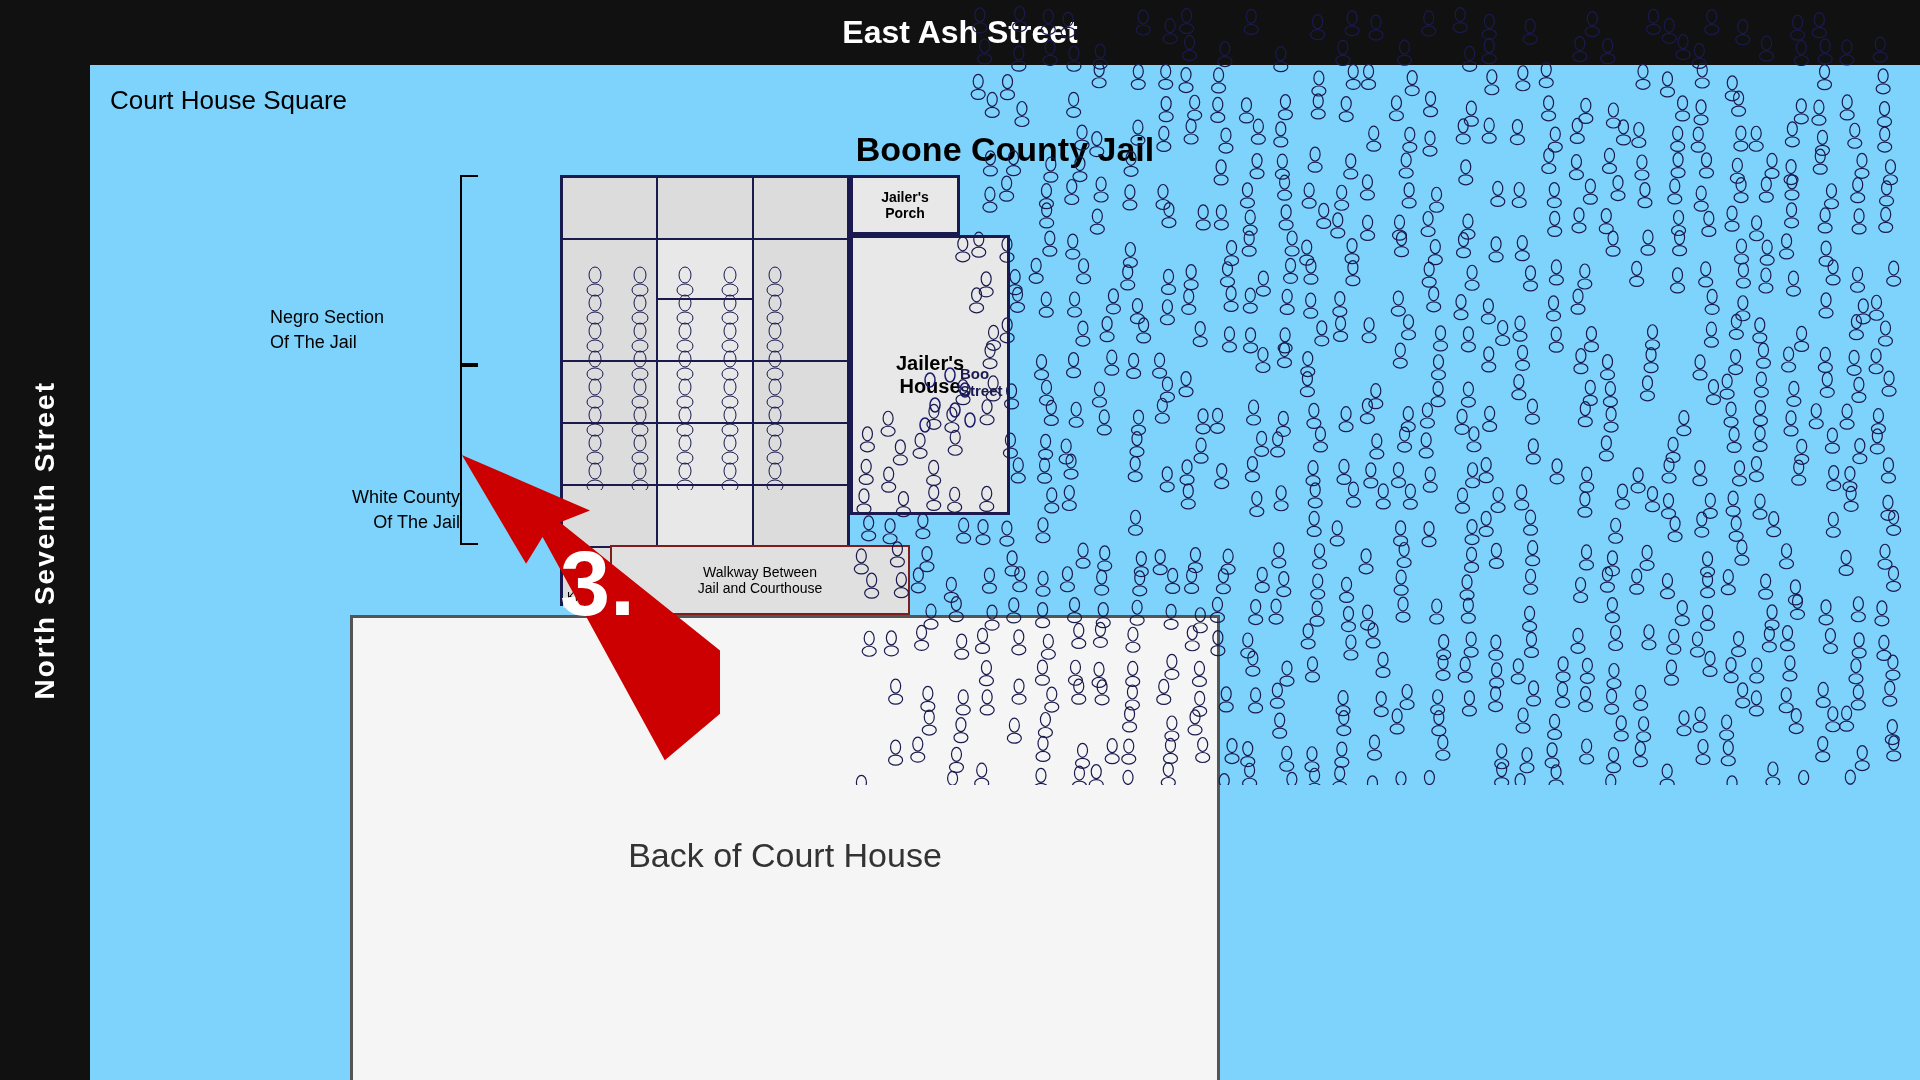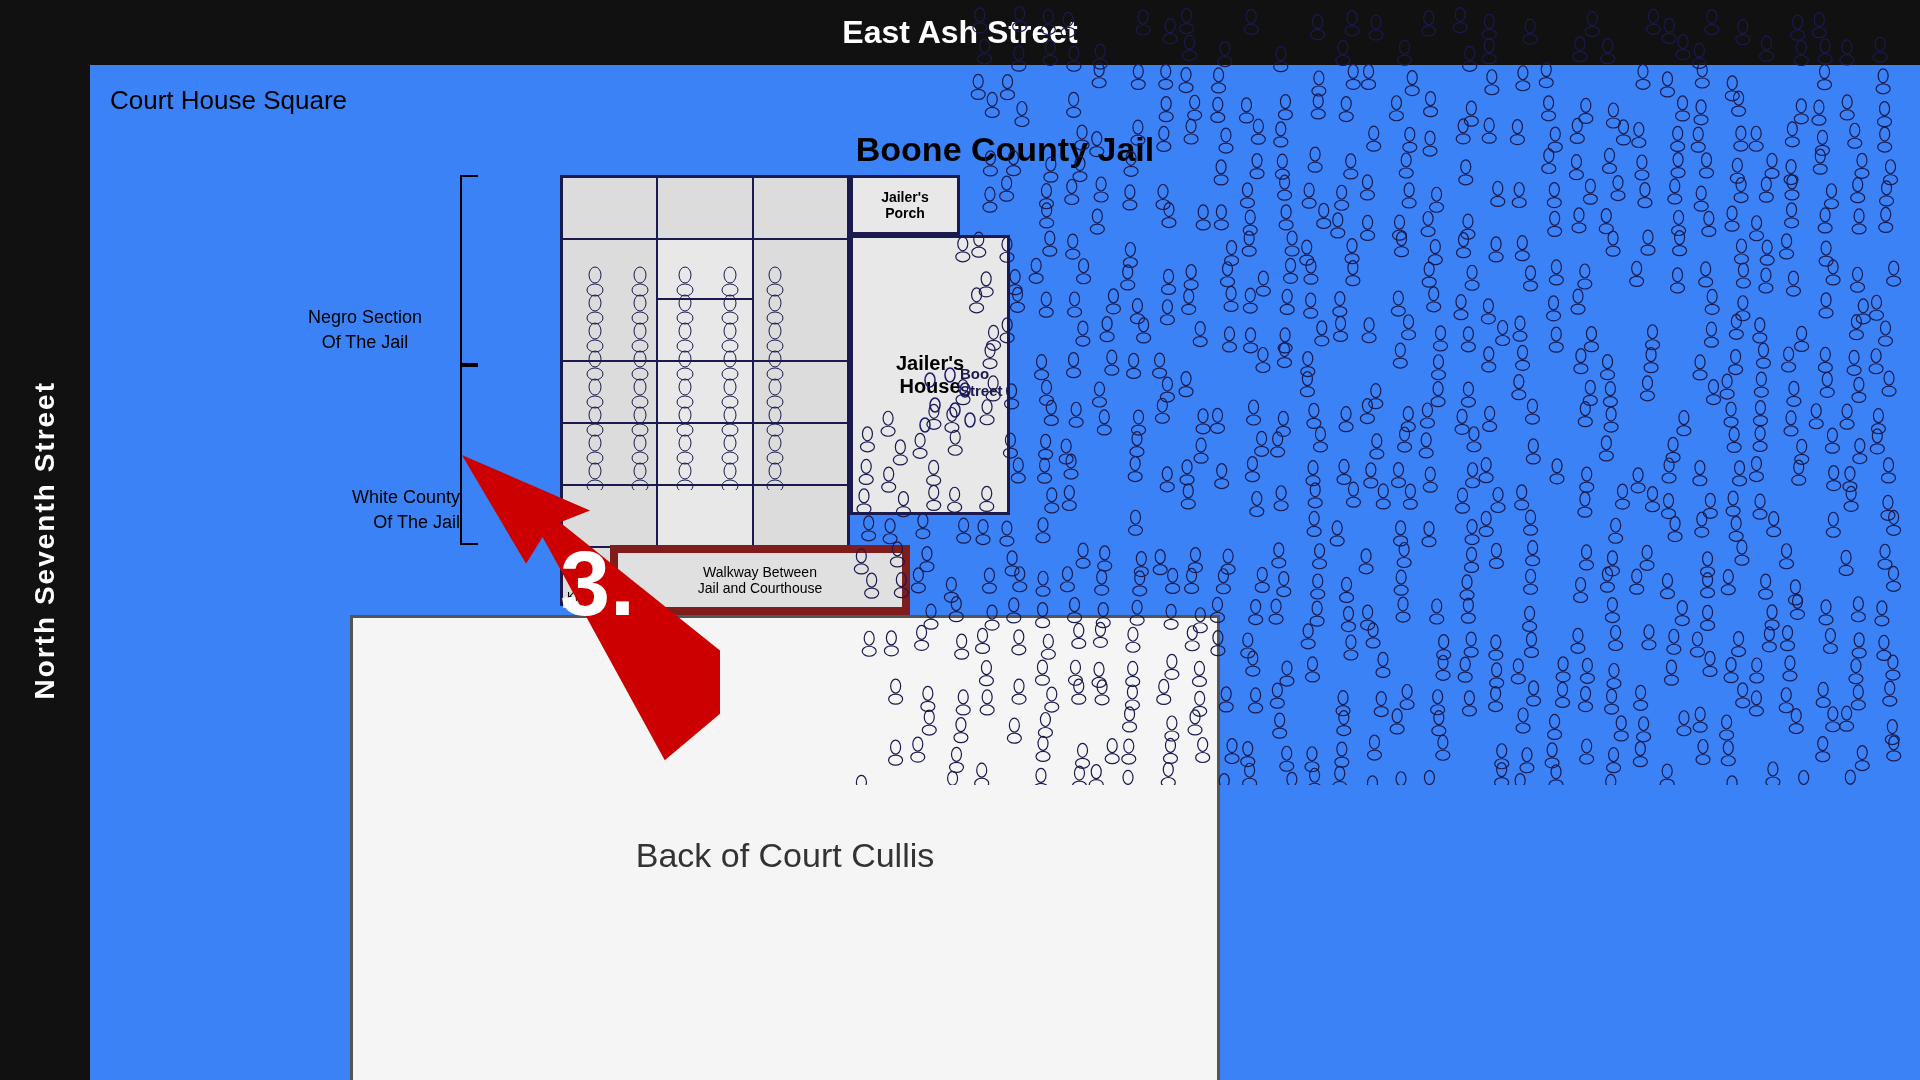--- a/index.html
+++ b/index.html
@@ -47,21 +47,21 @@
       font-weight: bold;
     }
 
     
     .main-content {
       position: absolute;
       top: 65px;
       left: 90px;
       right: 0;
       bottom: 0;
-      background: #3b82f6;
+      background: #7dd3fc;
     }
 
     
     .court-house-square {
       position: absolute;
       top: 20px;
       left: 20px;
       font-size: 26px;
       font-weight: normal;
       color: #000;
@@ -150,21 +150,21 @@
       font-weight: bold;
     }
 
     
     .walkway-box {
       position: absolute;
       top: 370px;
       left: 140px;
       width: 300px;
       height: 70px;
-      border: 8px solid #7f1d1d;
+      border: 2px solid #7f1d1d;
       background: #e0e0e0;
       display: flex;
       align-items: center;
       justify-content: center;
       text-align: center;
       font-size: 14px;
     }
 
     
     .courthouse-box {
@@ -191,21 +191,21 @@
       font-weight: bold;
       color: #1a1a4e;
       z-index: 10;
     }
 
     
     .negro-section {
       position: absolute;
       top: 130px;
       left: -200px;
-      text-align: center;
+      text-align: left;
       width: 190px;
       font-size: 18px;
       line-height: 1.4;
     }
     .white-section {
       position: absolute;
       top: 310px;
       left: -200px;
       text-align: right;
       width: 190px;
@@ -3371,16 +3371,16 @@
   <div class="red-arrow-container">
     <svg viewBox="0 0 280 380" xmlns="http://www.w3.org/2000/svg" width="280" height="380">
 
       <polygon points="140,10 200,130 170,120 220,370 100,370 150,120 120,130" fill="#cc0000" stroke="#cc0000" stroke-width="2" transform="rotate(-40, 140, 190)"></polygon>
 
       <text x="120" y="210" font-size="90" font-weight="bold" fill="white" font-family="Arial">3.</text>
     </svg>
   </div>
 
   <div class="courthouse-box">
-    <span>Back of Court Cullis</span>
+    <span>Back of Court House</span>
   </div>
 
 </div>
 
 </body></html>

